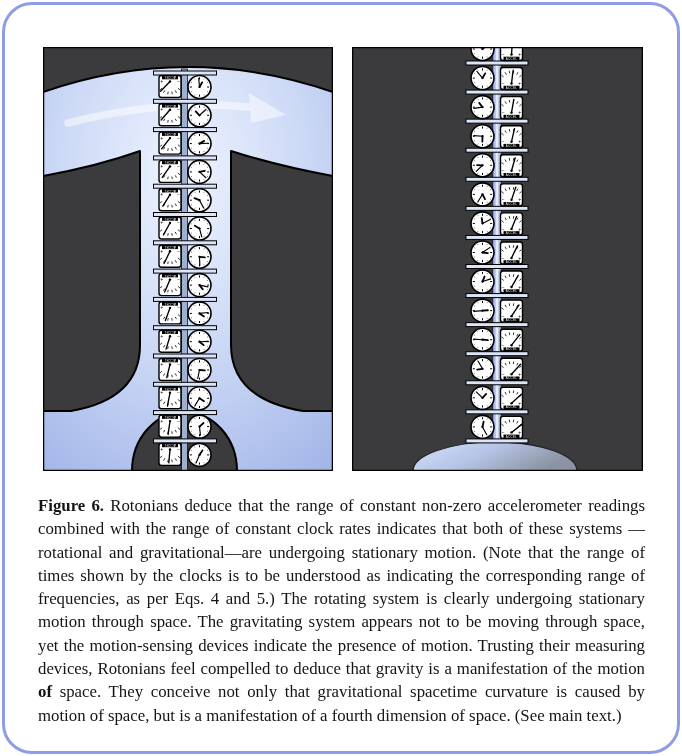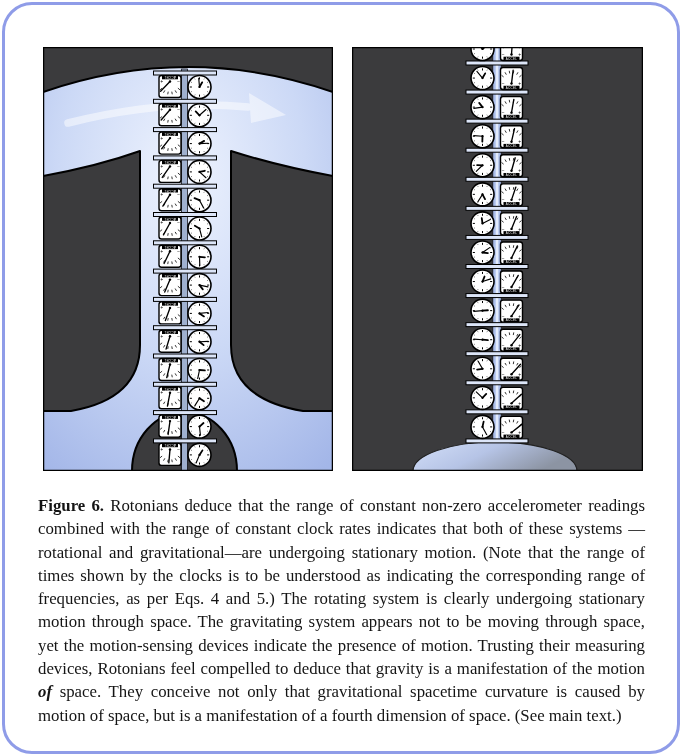--- a/index.html
+++ b/index.html
@@ -7,21 +7,21 @@
   .card{position:absolute;left:2px;top:2px;width:678px;height:752px;box-sizing:border-box;
         border:3px solid #8f9ce8;border-radius:30px;background:#ffffff;}
   .panel{position:absolute;top:47px;width:290px;height:424px;}
   .panel svg{display:block;width:100%;height:100%;overflow:hidden;}
   #panel-left{left:43px;}
   #panel-right{left:352px;width:291px;}
   .caption{position:absolute;left:38px;top:494px;width:607px;
            font-size:16.8px;line-height:23.3px;color:#141414;text-align:justify;}
   .caption .r-b{font-weight:bold;}
   .caption .r-i{}
-  .caption .r-bi{font-style:italic;font-weight:bold;}
+  .caption .r-bi{font-weight:bold;}
 </style>
 </head>
 <body>
 
 <div class="card"></div>
 
 <div class="panel" id="panel-left">
   <svg id="svg-left" viewBox="0 0 290 424">
       <defs>
         <radialGradient id="lgBlue" cx="0.48" cy="0.3" r="0.85">

